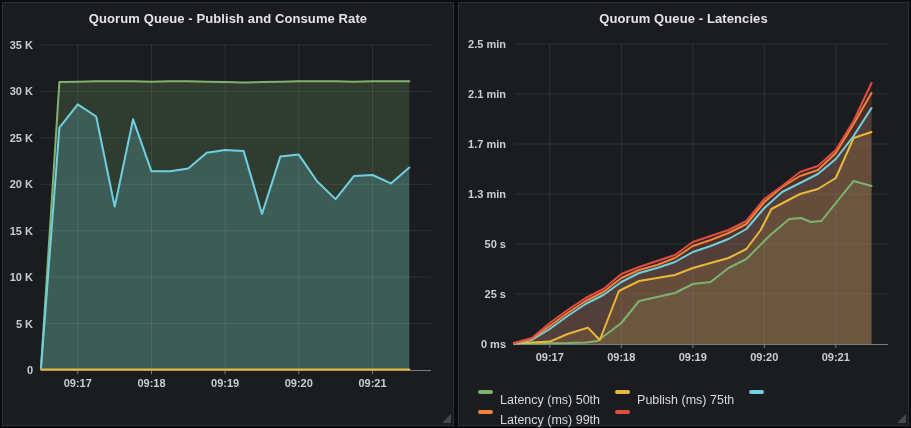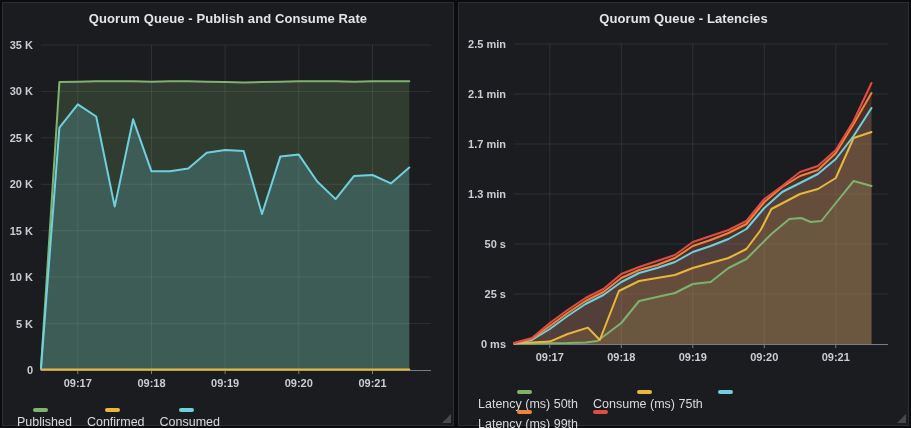--- a/index.html
+++ b/index.html
@@ -17,21 +17,21 @@
   .panel-title{
     margin:0;position:absolute;top:0;left:0;right:0;z-index:3;
     text-align:center;font-size:13px;font-weight:700;color:#e3e4e8;
     padding-top:8px;cursor:pointer;letter-spacing:.1px;
   }
   svg.chart{position:absolute;left:0;top:0;z-index:1;}
   .legend{position:absolute;z-index:3;color:#d8dade;font-size:12.5px;}
   #legend-left{left:14px;bottom:7px;white-space:nowrap;}
   #legend-right{left:19px;bottom:5px;}
   .legend-row{line-height:20px;height:20px;white-space:nowrap;}
-  .legend-item{display:inline-flex;align-items:center;margin-right:15px;cursor:pointer;flex-direction:column;}
+  .legend-item{display:inline-flex;margin-right:15px;cursor:pointer;}
   .swatch{display:inline-block;width:15px;height:4px;border-radius:2px;margin-right:7px;}
   .resize-handle{
     position:absolute;right:2px;bottom:2px;width:0;height:0;z-index:4;
     border-bottom:9px solid #47494e;border-left:9px solid transparent;cursor:nwse-resize;
   }
 </style>
 </head>
 <body>
 
 <div>
@@ -70,32 +70,20 @@
         <text x="30" y="185.3" text-anchor="end" fill="#c9cdd4" font-size="11" font-weight="700" font-family="Liberation Sans, sans-serif">20 K</text>
         <text x="30" y="138.8" text-anchor="end" fill="#c9cdd4" font-size="11" font-weight="700" font-family="Liberation Sans, sans-serif">25 K</text>
         <text x="30" y="92.4" text-anchor="end" fill="#c9cdd4" font-size="11" font-weight="700" font-family="Liberation Sans, sans-serif">30 K</text>
         <text x="30" y="46" text-anchor="end" fill="#c9cdd4" font-size="11" font-weight="700" font-family="Liberation Sans, sans-serif">35 K</text>
         <text x="74.8" y="384" text-anchor="middle" fill="#c9cdd4" font-size="11" font-weight="700" font-family="Liberation Sans, sans-serif">09:17</text>
         <text x="148.5" y="384" text-anchor="middle" fill="#c9cdd4" font-size="11" font-weight="700" font-family="Liberation Sans, sans-serif">09:18</text>
         <text x="222.1" y="384" text-anchor="middle" fill="#c9cdd4" font-size="11" font-weight="700" font-family="Liberation Sans, sans-serif">09:19</text>
         <text x="295.8" y="384" text-anchor="middle" fill="#c9cdd4" font-size="11" font-weight="700" font-family="Liberation Sans, sans-serif">09:20</text>
         <text x="369.5" y="384" text-anchor="middle" fill="#c9cdd4" font-size="11" font-weight="700" font-family="Liberation Sans, sans-serif">09:21</text>
       </svg>
-    <div class="legend" id="legend-left">
-        <div class="legend-row"><span class="legend-item">
-            <span class="swatch" style="background: rgb(126, 178, 109);"></span>
-            <span>Published</span>
-          </span><span class="legend-item">
-            <span class="swatch" style="background: rgb(234, 184, 57);"></span>
-            <span>Confirmed</span>
-          </span><span class="legend-item">
-            <span class="swatch" style="background: rgb(110, 208, 224);"></span>
-            <span>Consumed</span>
-          </span></div>
-      </div>
     <div class="resize-handle"></div>
   </section>
 
   <section class="panel" id="panel-right">
     <h2 class="panel-title">Quorum Queue - Latencies</h2>
     <svg class="chart" id="chart-right" width="451" height="424" viewBox="0 0 451 424">
         <line x1="55" x2="429" y1="291" y2="291" stroke="rgba(255,255,255,0.09)"></line>
         <line x1="55" x2="429" y1="241" y2="241" stroke="rgba(255,255,255,0.09)"></line>
         <line x1="55" x2="429" y1="191" y2="191" stroke="rgba(255,255,255,0.09)"></line>
         <line x1="55" x2="429" y1="141" y2="141" stroke="rgba(255,255,255,0.09)"></line>
@@ -134,21 +122,21 @@
         <text x="233.8" y="358" text-anchor="middle" fill="#c9cdd4" font-size="11" font-weight="700" font-family="Liberation Sans, sans-serif">09:19</text>
         <text x="305.3" y="358" text-anchor="middle" fill="#c9cdd4" font-size="11" font-weight="700" font-family="Liberation Sans, sans-serif">09:20</text>
         <text x="376.8" y="358" text-anchor="middle" fill="#c9cdd4" font-size="11" font-weight="700" font-family="Liberation Sans, sans-serif">09:21</text>
       </svg>
     <div class="legend" id="legend-right">
         <div class="legend-row"><span class="legend-item">
             <span class="swatch" style="background: rgb(126, 178, 109);"></span>
             <span>Latency (ms) 50th</span>
           </span><span class="legend-item">
             <span class="swatch" style="background: rgb(234, 184, 57);"></span>
-            <span>Consume (ms) 75th</span>
+            <span>Publish (ms) 75th</span>
           </span><span class="legend-item">
             <span class="swatch" style="background: rgb(110, 208, 224);"></span>
           </span></div>
         <div class="legend-row"><span class="legend-item">
             <span class="swatch" style="background: rgb(239, 132, 60);"></span>
             <span>Latency (ms) 99th</span>
           </span><span class="legend-item">
             <span class="swatch" style="background: rgb(226, 77, 66);"></span>
           </span></div>
       </div>

